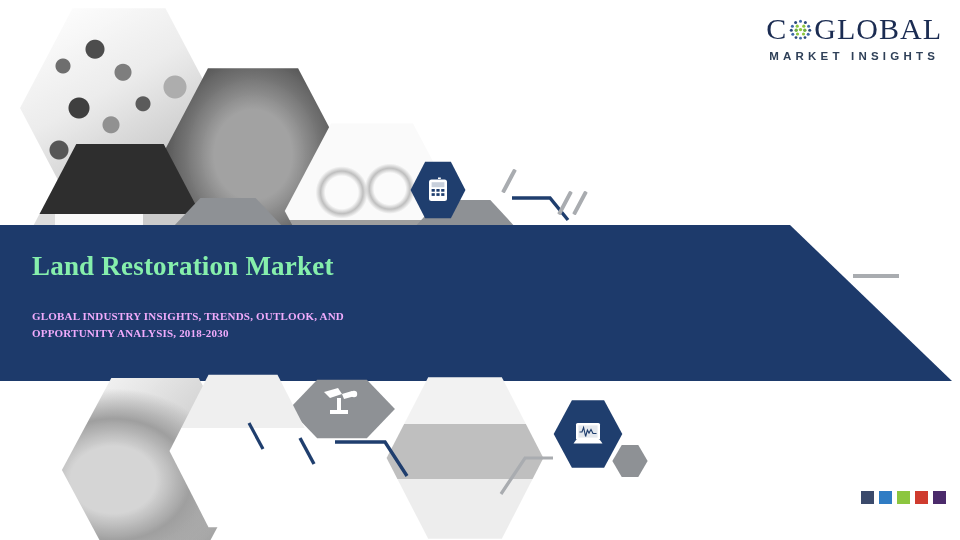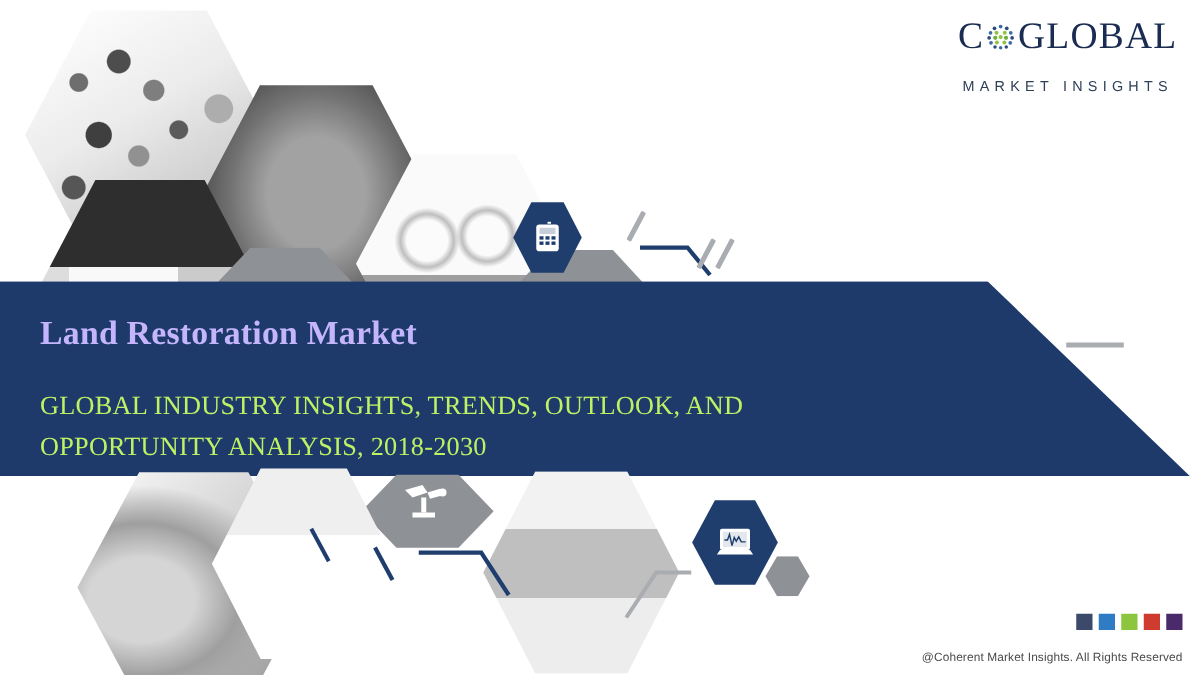--- a/index.html
+++ b/index.html
@@ -81,36 +81,36 @@
 
   
   #banner{
     position:absolute;left:0;top:225px;width:960px;height:156px;
     background:#1d3a6b;
     clip-path:polygon(0 0, 790px 0, 952px 156px, 0 156px);
   }
   #banner-inner{position:absolute;left:32px;top:26px;right:0;}
   #market-title{
     font-family:"Liberation Serif", serif;font-weight:700;
-    font-size:27px;color:#c4b5fd;letter-spacing:.2px;margin:0;
+    font-size:27px;color:#86efac;letter-spacing:.2px;margin:0;
   }
   #subtitle{
-    font-family:"Liberation Serif", serif;font-weight:400;
-    font-size:21px;color:#bef264;line-height:1.55;margin:26px 0 0 0;
+    font-family:"Liberation Serif", serif;font-weight:700;
+    font-size:11px;color:#f0abfc;line-height:1.55;margin:26px 0 0 0;
     max-width:680px;letter-spacing:.2px;
   }
 
   
   #logo{position:absolute;right:18px;top:14px;text-align:center;}
   #logo-word{display:flex;align-items:center;justify-content:center;gap:0;}
   .lw{font-family:"Liberation Serif", serif;font-size:30px;font-weight:400;
       color:#1b2c52;letter-spacing:1px;line-height:1;}
   #globe{width:25px;height:25px;margin:0 1px;position:relative;display:inline-block;}
   #logo-sub{font-family:"Liberation Sans", sans-serif;font-size:11.5px;
-      color:#2f4058;letter-spacing:4.2px;margin-top:20px;font-weight:400;}
+      color:#2f4058;letter-spacing:4.2px;margin-top:6px;font-weight:700;}
 
   
   .dec{position:absolute;}
   .slash{position:absolute;background:#a9acb0;width:4px;border-radius:1px;
          transform:rotate(28deg);}
 
   
   #swatches{position:absolute;right:14px;bottom:36px;display:flex;gap:5px;}
   .sw{width:13px;height:13px;}
   #copyright{position:absolute;right:14px;bottom:8px;font-size:9.5px;color:#4a4a4a;
@@ -255,15 +255,14 @@
   </div>
 
   <div id="swatches">
     <div class="sw" style="background: rgb(59, 74, 107);"></div>
     <div class="sw" style="background: rgb(47, 124, 196);"></div>
     <div class="sw" style="background: rgb(140, 198, 63);"></div>
     <div class="sw" style="background: rgb(207, 59, 46);"></div>
     <div class="sw" style="background: rgb(75, 42, 107);"></div>
   </div>
 
-  <div id="copyright">@Coherent Market Insights. All Rights Reserved</div>
 
 </div>
 
 </body></html>

